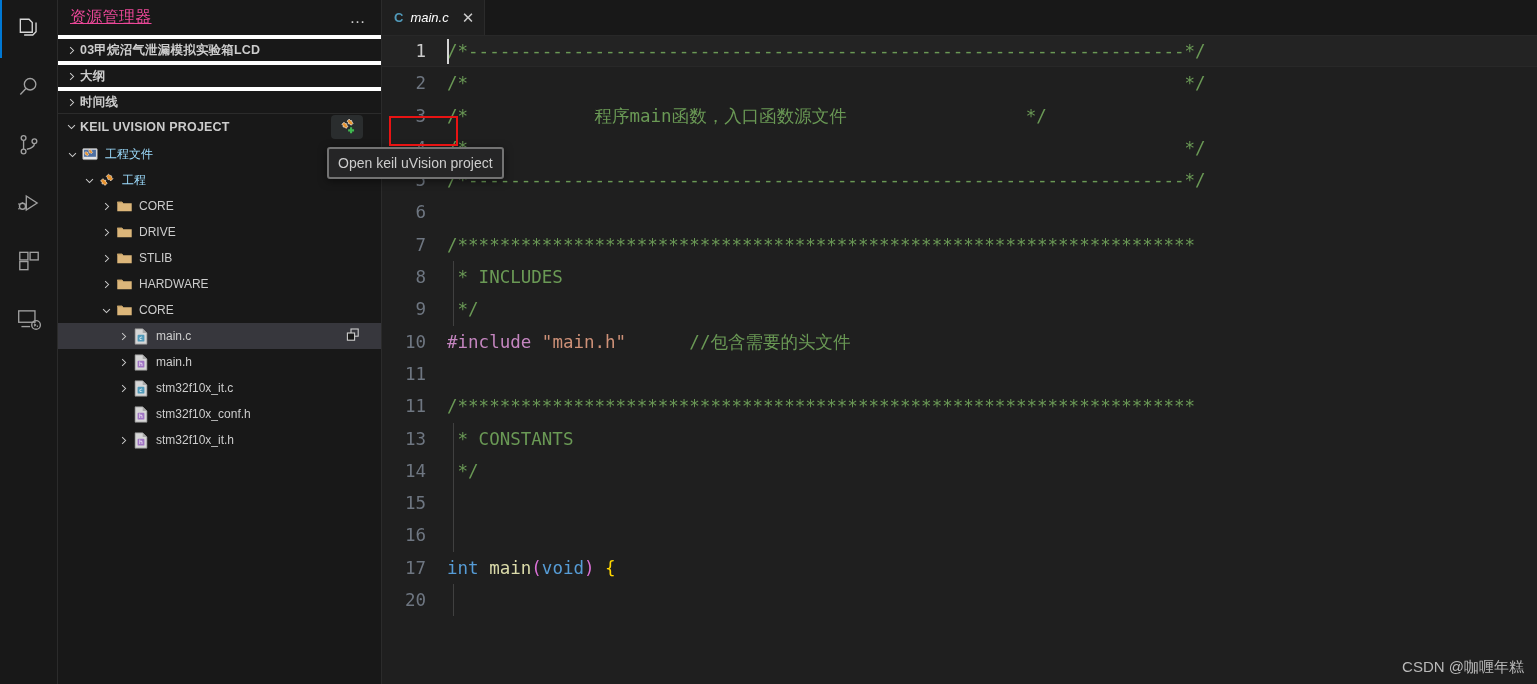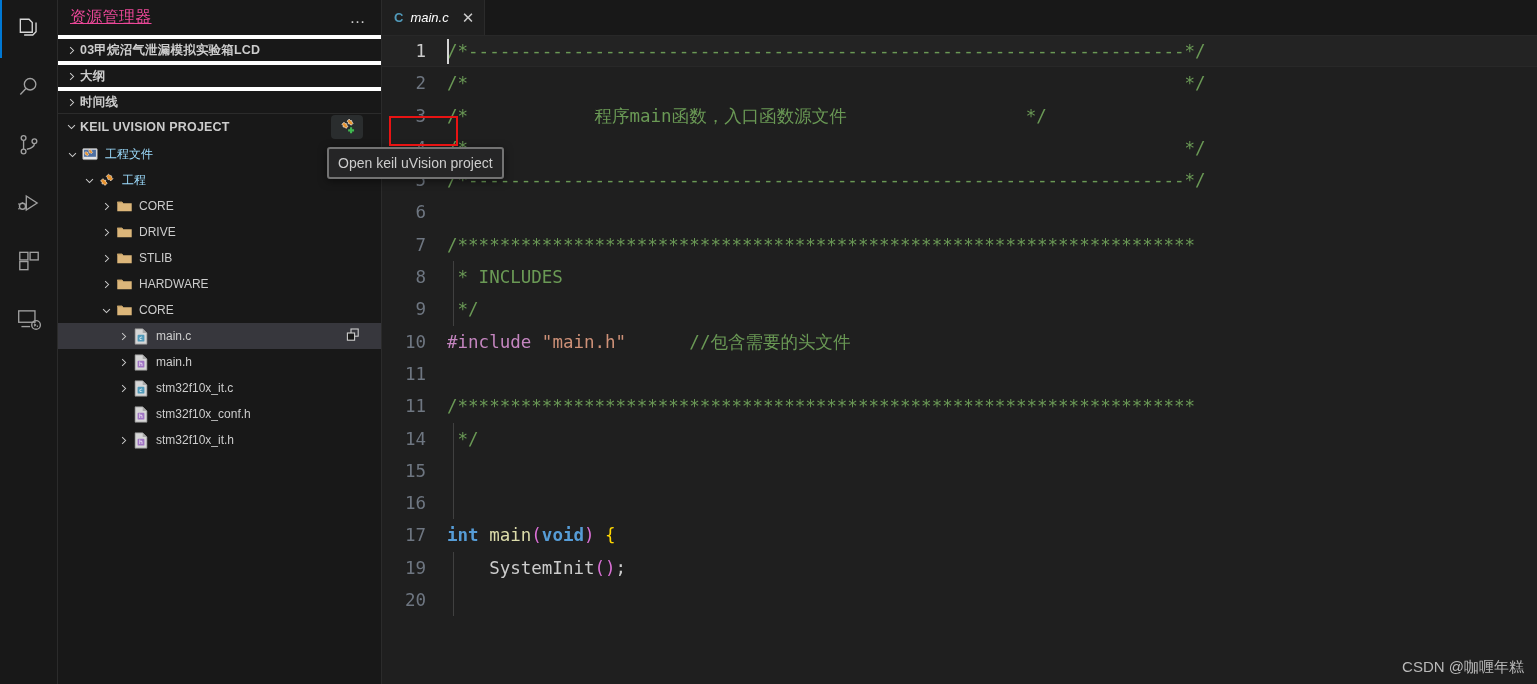--- a/index.html
+++ b/index.html
@@ -116,21 +116,21 @@
   .lnum {
     width:65px; flex:0 0 65px; text-align:right; padding-right:21px;
     color:#6e7681; font-size:17.5px; font-family:"DejaVu Sans Mono", monospace;
   }
   .cline.cur .lnum { color:#cccccc; }
   .ctext { white-space:pre; color:#cccccc; position:relative; padding-left:0; }
 
   .g  { color:#6a9955; }  
   .pk { color:#c586c0; }  
   .st { color:#ce9178; }  
-  .kw { color:#569cd6;font-weight:bold; }  
+  .kw { color:#569cd6; }  
   .fn { color:#dcdcaa; }  
   .pn { color:#da70d6; }  
   .br { color:#ffd700; }  
 
   .caret {
     position:absolute; left:0px; top:4px; width:2px; height:25px; background:#d4d4d4;
   }
   .iguide { position:absolute; left:6px; top:0; width:1px; height:32.3px; background:#404040; }
 
   
@@ -529,40 +529,40 @@
           </div>
           <div class="cline">
             <span class="lnum">11</span>
             <span class="ctext"></span>
           </div>
           <div class="cline">
             <span class="lnum">11</span>
             <span class="ctext"><span class="g">/**********************************************************************</span></span>
           </div>
           <div class="cline">
+            <span class="lnum">13</span>
+            <span class="ctext"><span class="iguide"></span><span class="g"> * CONSTANTS</span></span>
+          </div>
+          <div class="cline">
             <span class="lnum">14</span>
             <span class="ctext"><span class="iguide"></span><span class="g"> */</span></span>
           </div>
           <div class="cline">
             <span class="lnum">15</span>
             <span class="ctext"><span class="iguide"></span></span>
           </div>
           <div class="cline">
             <span class="lnum">16</span>
             <span class="ctext"><span class="iguide"></span></span>
           </div>
           <div class="cline">
             <span class="lnum">17</span>
             <span class="ctext"><span class="kw">int</span><span> </span><span class="fn">main</span><span class="pn">(</span><span class="kw">void</span><span class="pn">)</span><span> </span><span class="br">{</span></span>
           </div>
           <div class="cline">
-            <span class="lnum">19</span>
-            <span class="ctext"><span class="iguide"></span><span>    SystemInit</span><span class="pn">()</span><span>;</span></span>
-          </div>
-          <div class="cline">
             <span class="lnum">20</span>
             <span class="ctext"><span class="iguide"></span></span>
           </div>
         </div>
     </div>
   </div>
 
   <div class="watermark">CSDN @咖喱年糕</div>
 </div>
 

